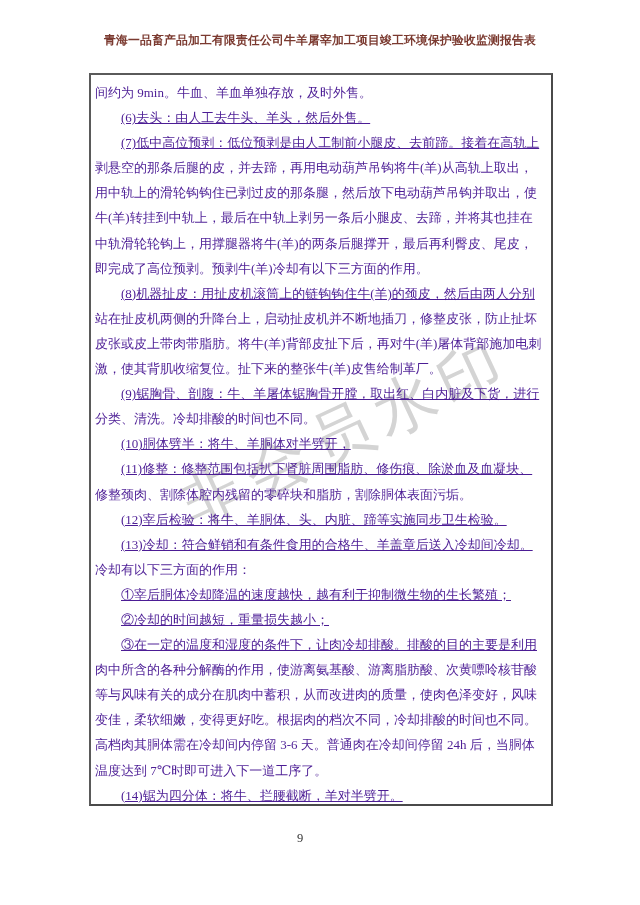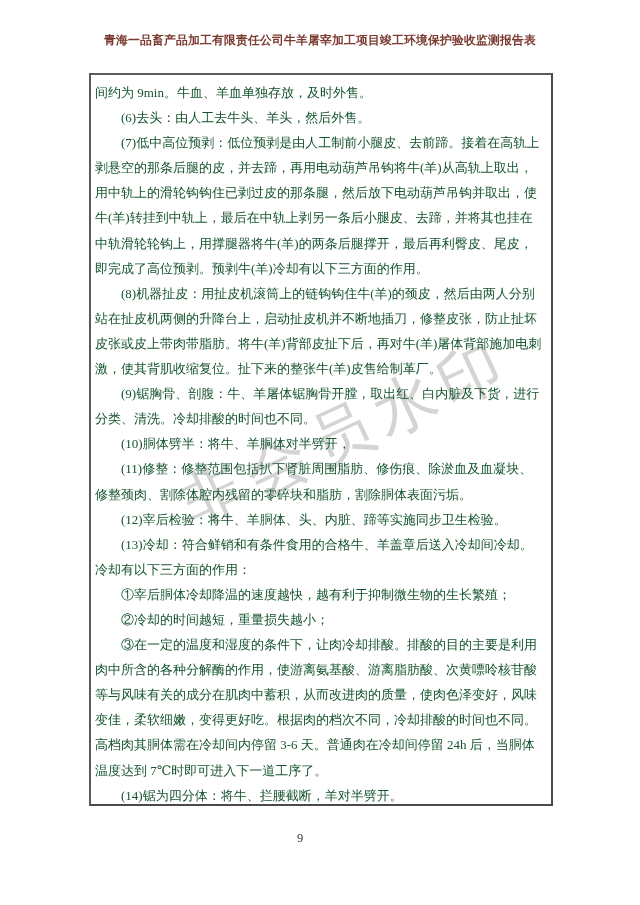--- a/index.html
+++ b/index.html
@@ -57,26 +57,27 @@
     border-left-color: #5a5a5a;
     padding: 5px 3px 0 4px;
     overflow: hidden;
     z-index: 1;
     background: transparent;
   }
   .line {
     height: 25.1px;
     line-height: 25.1px;
     font-size: 13px;
-    color: #14532d;
+    color: #4c1d95;
     white-space: nowrap;
     letter-spacing: 0px;
   }
   .line.indent {
     padding-left: 26px;
+    text-decoration: underline;
   }
   .page-number {
     position: absolute;
     top: 831px;
     left: 0;
     width: 600px;
     text-align: center;
     font-size: 12.5px;
     color: #333333;
     z-index: 2;

